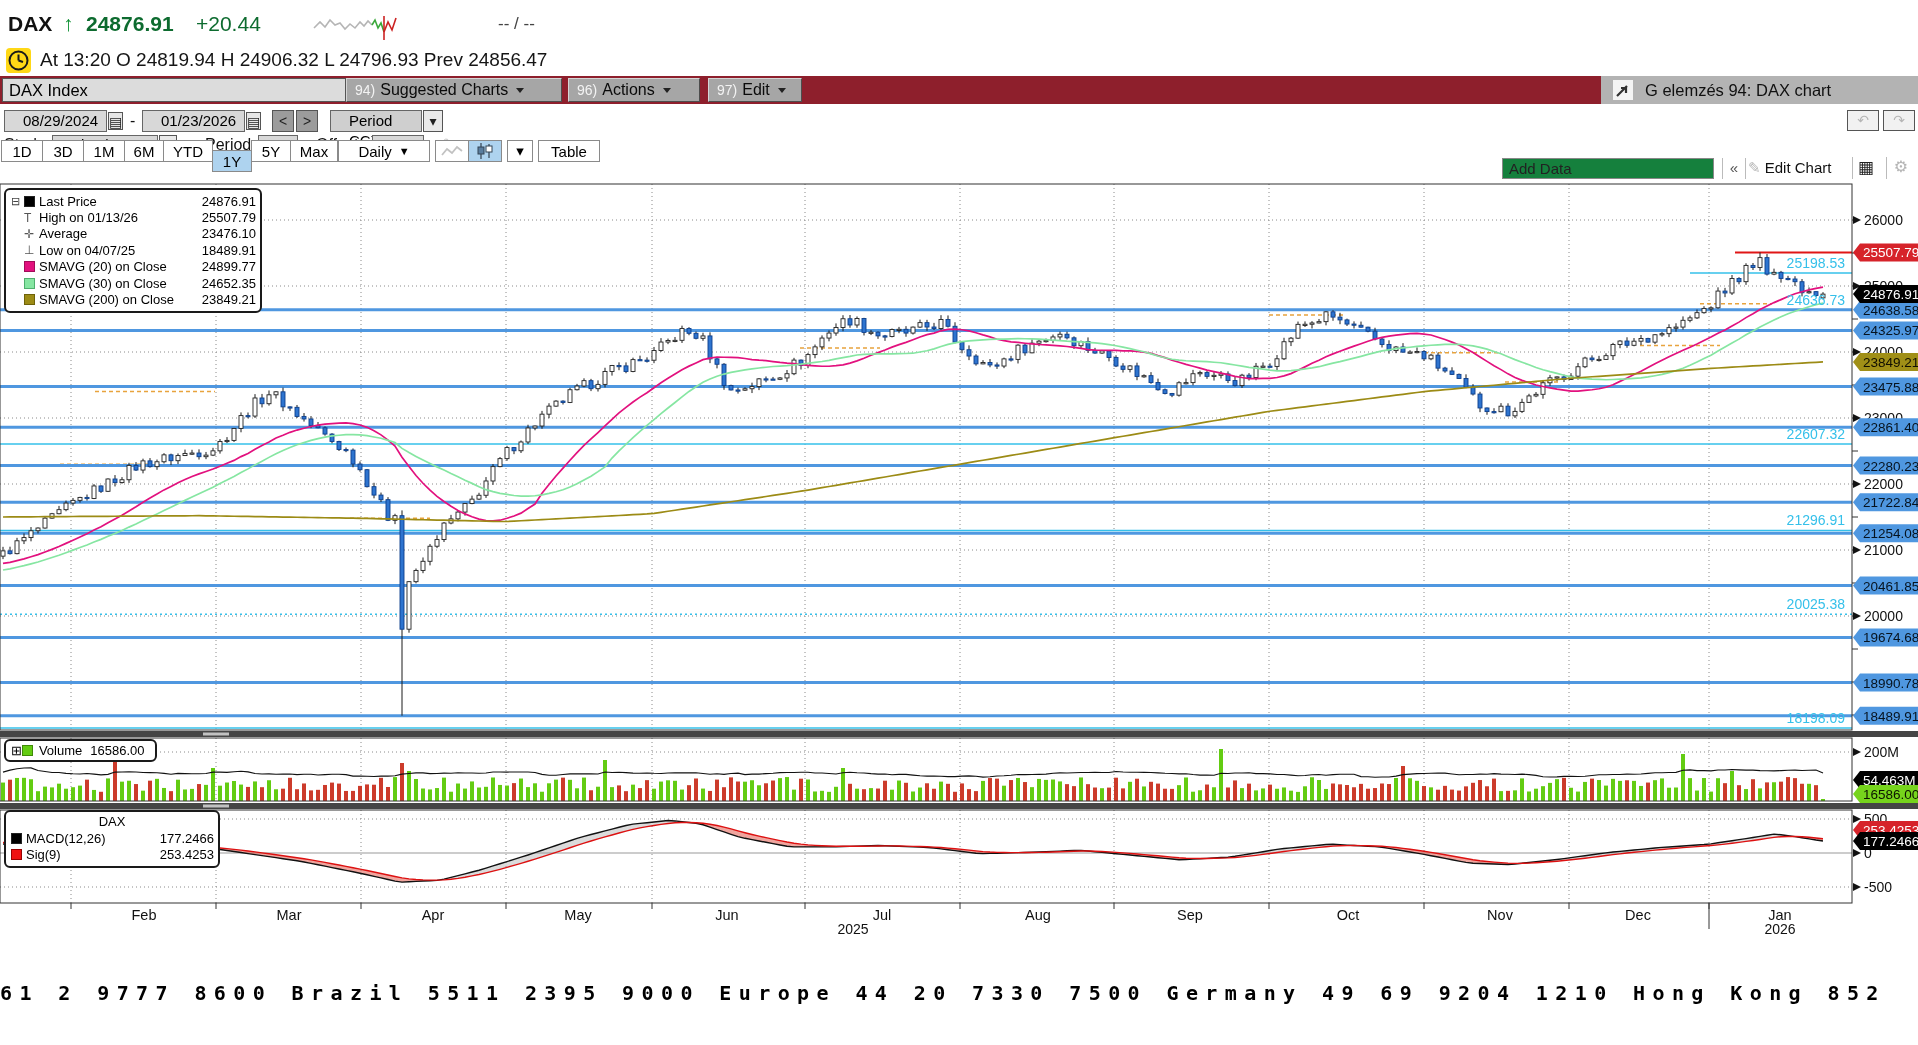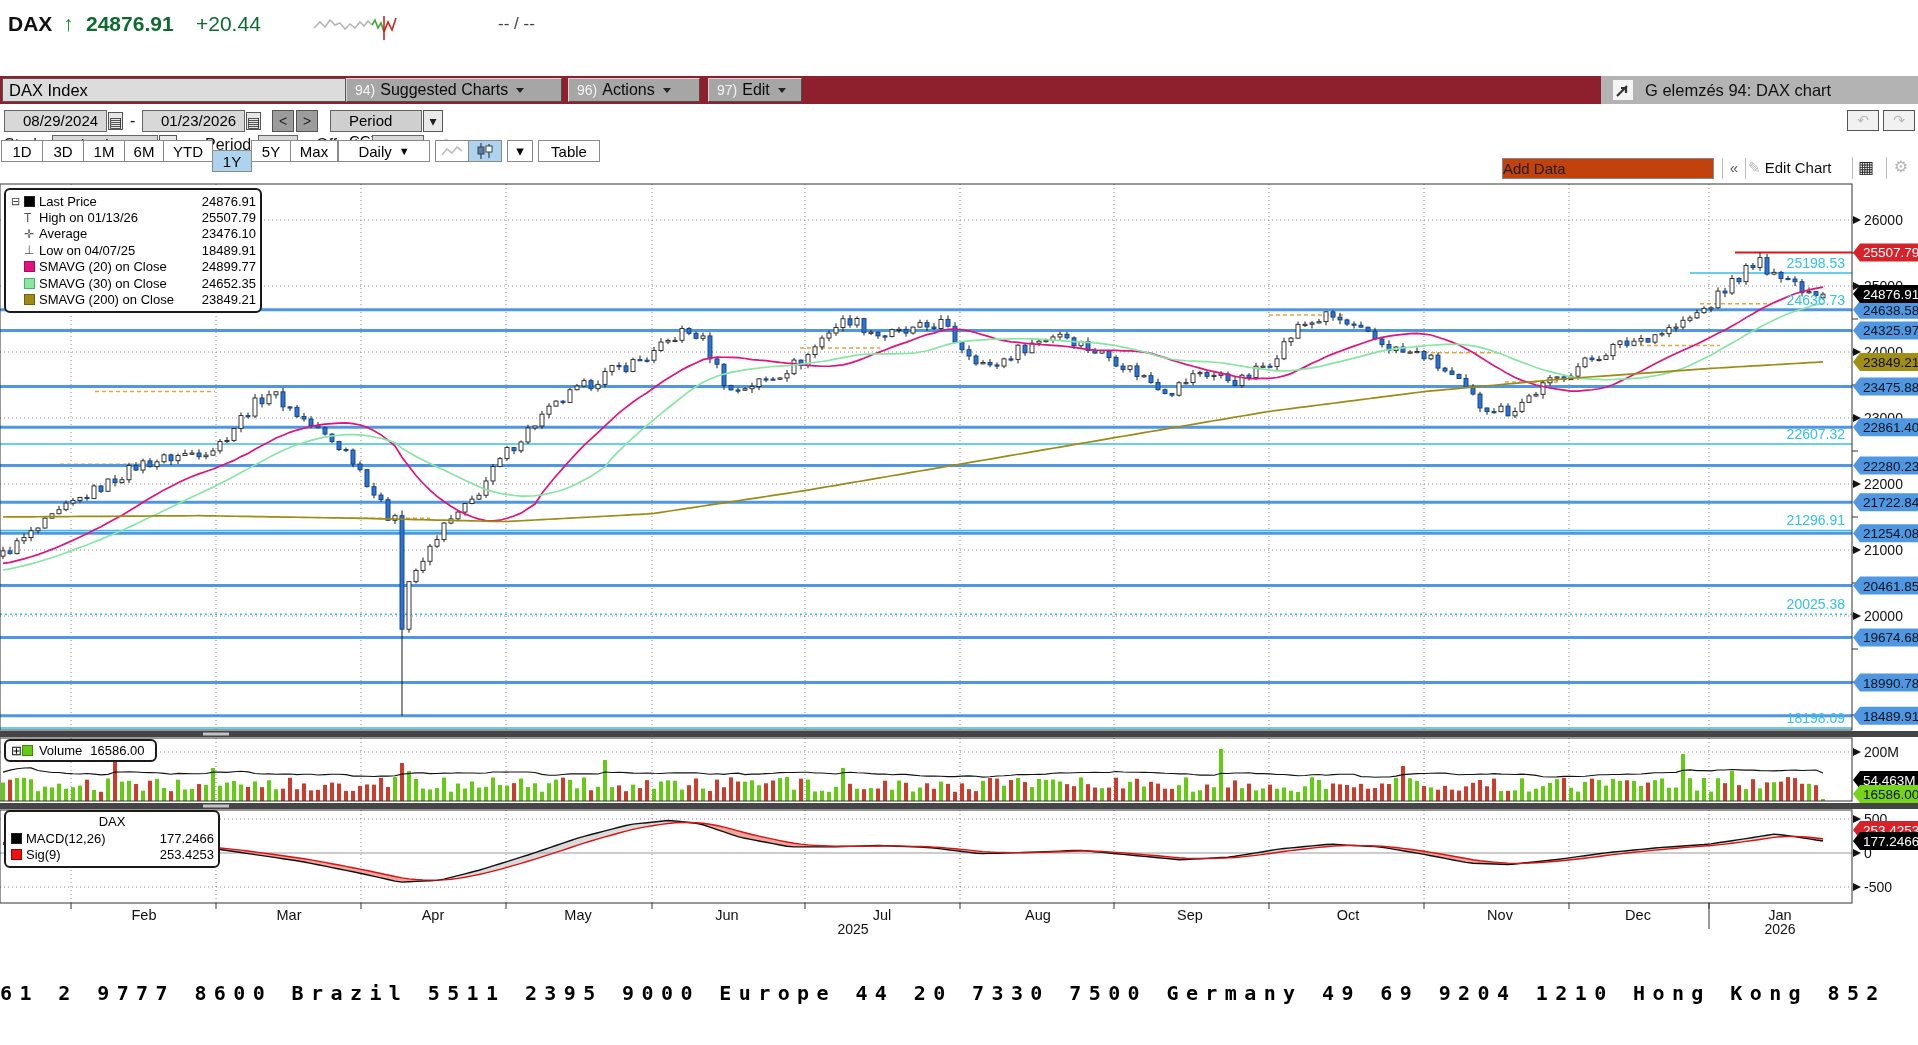--- a/index.html
+++ b/index.html
@@ -58,20 +58,29 @@
     <span style="left:196px;color:#0d6b2f;">+20.44</span>
     <span style="left:498px;top:2px;color:#444;font-size:17px;">--  /  --</span>
   </div>
   <svg class="abs" style="left:312px;top:8px;" width="92" height="36">
     <polyline points="2,20 8,14 13,19 18,12 23,17 28,15 33,21 38,16 43,20 48,14 52,18 56,13 60,17" fill="none" stroke="#b5b5b5" stroke-width="1.6"></polyline>
     <polyline points="60,17 63,12 66,20 69,15 72,24" fill="none" stroke="#3aa83a" stroke-width="1.6"></polyline>
     <polyline points="72,8 72,32" stroke="#cc2222" stroke-width="1.6"></polyline>
     <polyline points="72,24 76,14 80,22 84,10" fill="none" stroke="#cc2222" stroke-width="1.6"></polyline>
   </svg>
 
+  <div class="abs h2" style="width:1918px;">
+    <svg class="abs" style="left:6px;top:0;" width="25" height="25">
+      <rect x="0" y="0" width="25" height="25" rx="4" fill="#ffd816"></rect>
+      <circle cx="12.5" cy="12.5" r="9" fill="none" stroke="#1a1a1a" stroke-width="2"></circle>
+      <line x1="12.5" y1="12.5" x2="12.5" y2="6.5" stroke="#1a1a1a" stroke-width="2"></line>
+      <line x1="12.5" y1="12.5" x2="17" y2="14" stroke="#1a1a1a" stroke-width="2"></line>
+    </svg>
+    <span class="abs" style="left:40px;top:1px;">At 13:20  O 24819.94  H 24906.32  L 24796.93  Prev 24856.47</span>
+  </div>
 
   <div class="abs redbar">
     <div class="abs sec-input">DAX Index</div>
     <div class="rmenu" style="left:346px;width:216px;">
       <span class="fk">94)</span>
       <span>Suggested Charts</span>
       <span class="caret"></span>
     </div>
     <div class="rmenu" style="left:568px;width:132px;">
       <span class="fk">96)</span>
@@ -139,21 +148,21 @@
       <svg width="20" height="16">
         <line x1="6" y1="0" x2="6" y2="16" stroke="#456" stroke-width="1.4"></line>
           <rect x="3" y="4" width="6" height="7" fill="#5a7d9e" stroke="#345"></rect>
         <line x1="14" y1="1" x2="14" y2="15" stroke="#456" stroke-width="1.4"></line>
           <rect x="11" y="3" width="6" height="6" fill="#fff" stroke="#345"></rect>
       </svg>
     </div>
     <div class="tab" style="width:26px;margin-left:5px;">▾</div>
     <div class="tab" style="width:62px;margin-left:5px;">Table</div>
   </div>
-  <div class="abs" style="top:158px;left:1502px;width:212px;height:21px;background:#c2410c;border:1px solid #888;box-sizing:border-box;font-size:15px;line-height:19px;padding-left:0;color:#222;">Add Data</div>
+  <div class="abs" style="top:158px;left:1502px;width:212px;height:21px;background:#15803d;border:1px solid #888;box-sizing:border-box;font-size:15px;line-height:19px;padding-left:6px;color:#222;">Add Data</div>
   <div class="abs" style="top:158px;left:1722px;width:22px;height:21px;text-align:center;font-size:15px;line-height:20px;color:#555;border-left:1px solid #bbb;border-right:1px solid #bbb;">«</div>
   <div class="abs" style="top:158px;left:1748px;height:21px;font-size:15px;line-height:20px;">
     <span style="color:#b5b5b5;">✎</span>
     <span>Edit Chart</span>
   </div>
   <div class="abs" style="top:157px;left:1852px;width:26px;height:22px;text-align:center;font-size:17px;color:#222;border-left:1px solid #bbb;">▦</div>
   <div class="abs" style="top:157px;left:1886px;width:28px;height:22px;text-align:center;font-size:16px;color:#b5b5b5;border-left:1px solid #bbb;">⚙</div>
 
   <div class="abs" style="top:183px;left:0;width:1918px;height:752px;">
     <svg id="chart" width="1918" height="752">

